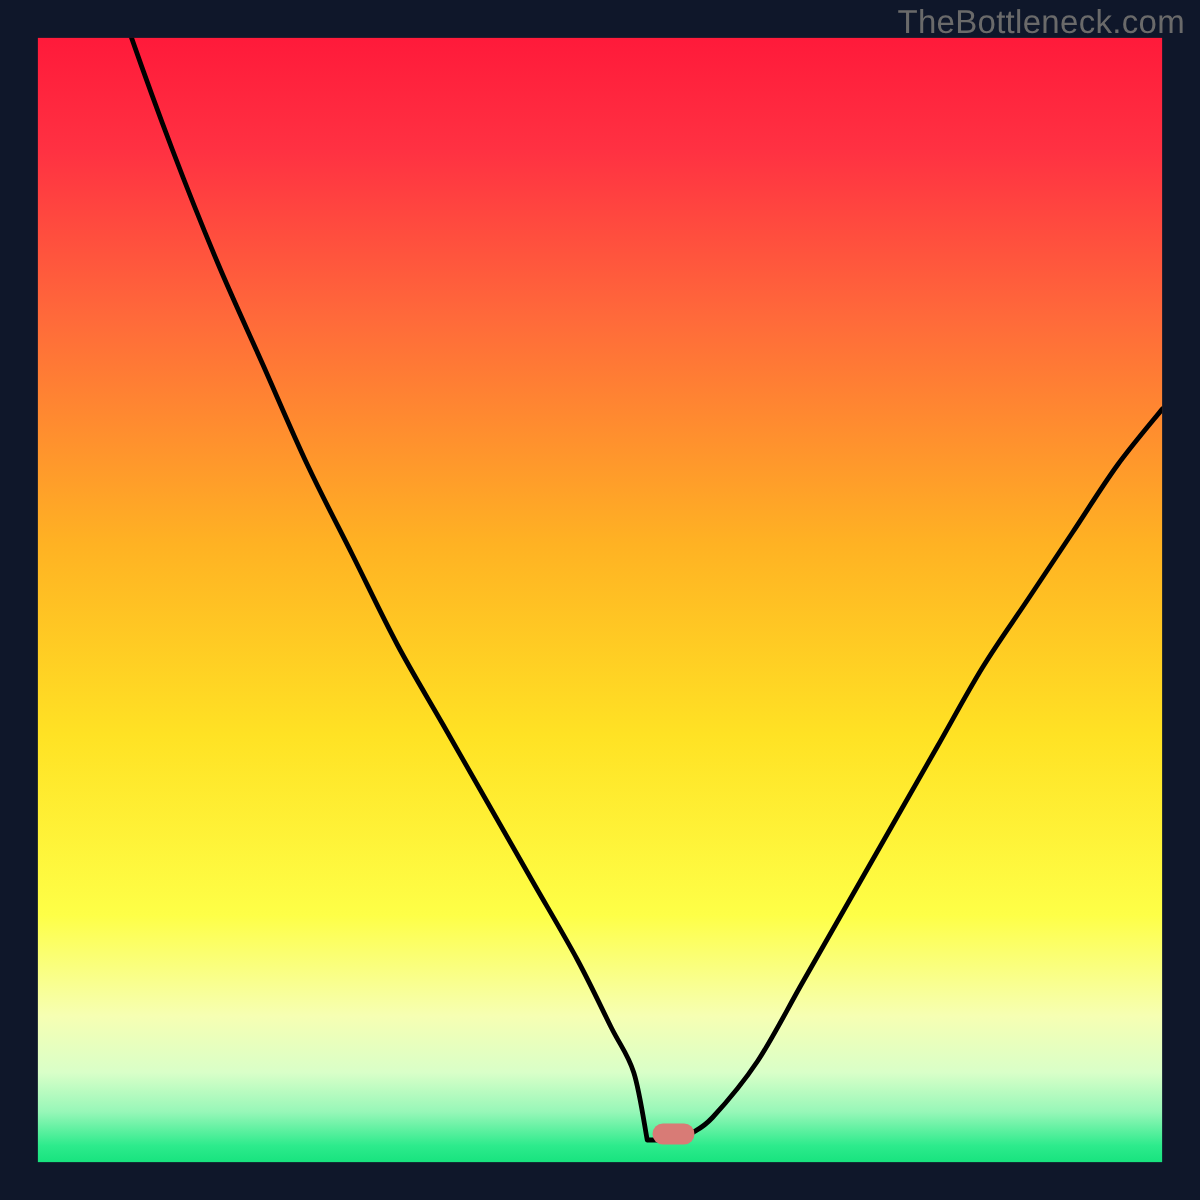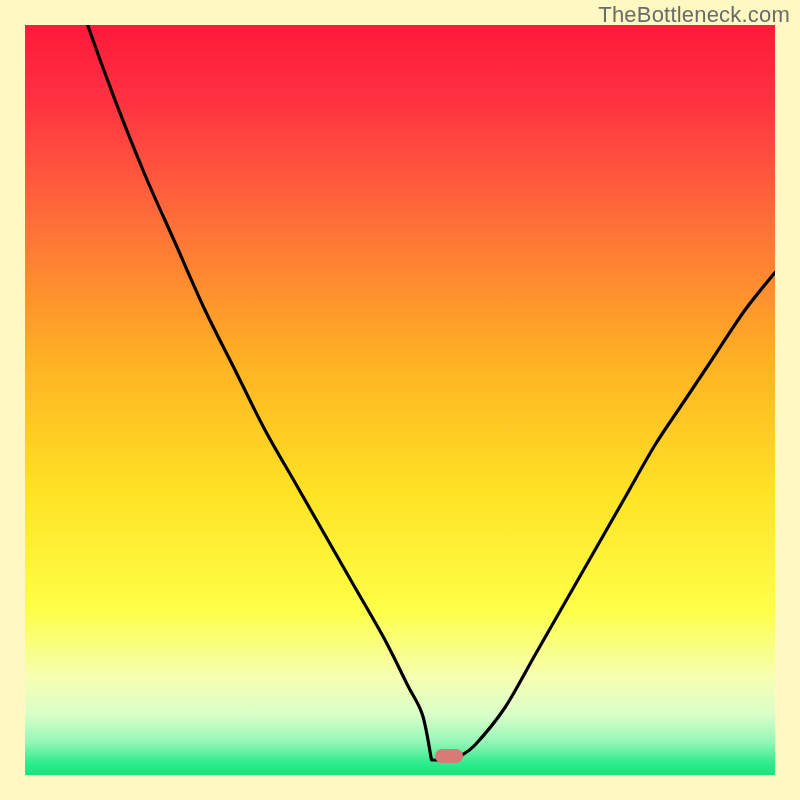--- a/index.html
+++ b/index.html
@@ -8,21 +8,21 @@
     width: 800px;
     height: 800px;
     overflow: hidden;
     background: #000;
     font-family: Arial, Helvetica, sans-serif;
   }
   .outer {
     position: relative;
     width: 800px;
     height: 800px;
-    background: #fef9c3;
+    background: #0f172a;
   }
   .watermark {
     position: absolute;
     top: 2px;
     right: 10px;
     color: #6a6a6a;
     font-size: 22px;
     font-weight: 500;
     letter-spacing: 0.2px;
     z-index: 10;

